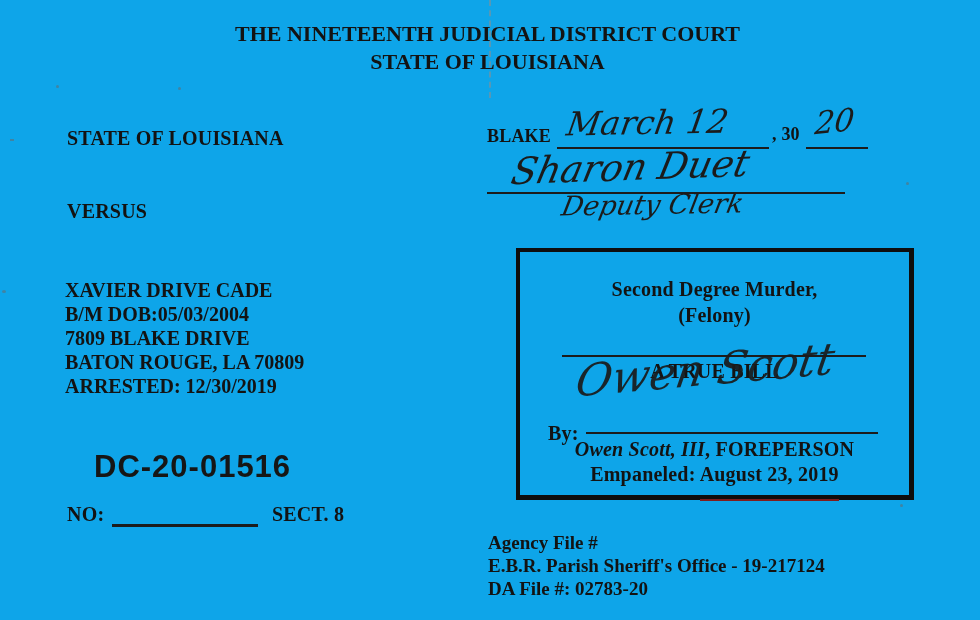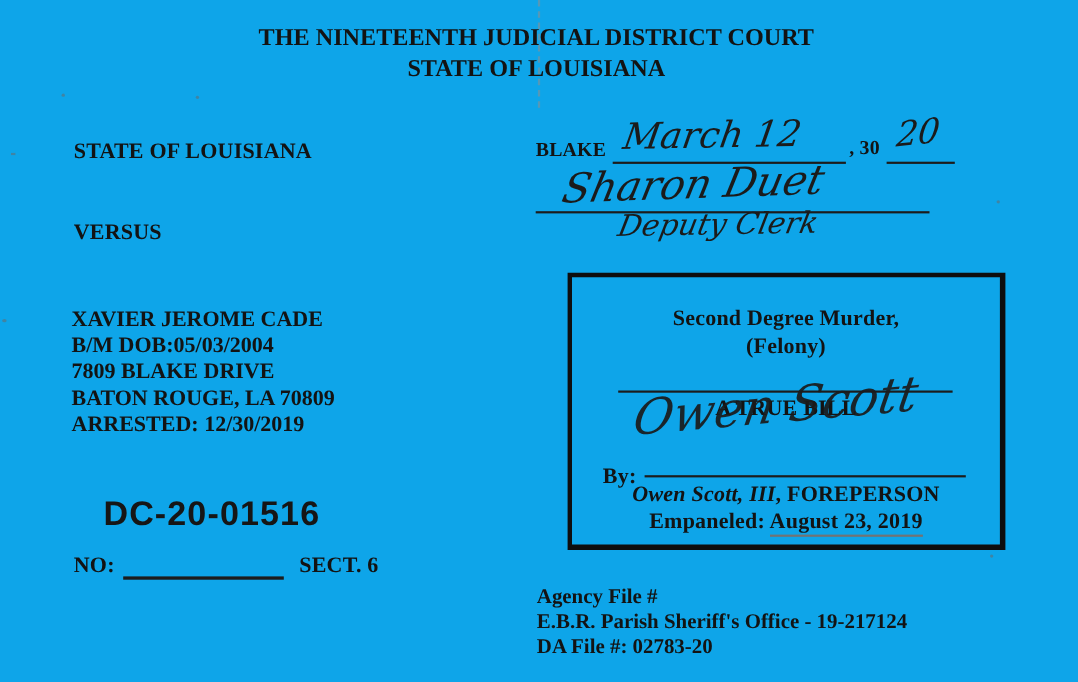--- a/index.html
+++ b/index.html
@@ -27,52 +27,52 @@
     box-sizing:border-box;
     margin-left:28px;
   }
   .tb-center { position:absolute; left:0; width:100%; text-align:center; }
   .refs-block { left:488px; top:531px; font-size:19px; line-height:23px;
     font-weight:700; }
   .fold-mark { left:489px; top:0; width:0; height:98px;
     border-left:2px dashed #8f8f8f; opacity:.55; }
   .speck { position:absolute; width:3px; height:3px; border-radius:50%;
     background:#6a6a6a; opacity:.55; }
-  .underline-date { border-bottom:2px solid #737373; padding-bottom:1px; }
+  .underline-date { border-bottom:2px solid #7f1d1d; padding-bottom:14px; }
   .it { font-style:italic; }
 </style>
 </head>
 <body>
 
 <div class="page">
 
   <div class="abs fold-mark"></div>
 
   <div class="abs header-block">
     <div>THE NINETEENTH JUDICIAL DISTRICT COURT</div>
     <div>STATE OF LOUISIANA</div>
   </div>
 
   <div class="abs print" style="left:67px; top:127px; font-size:20px;">STATE OF LOUISIANA</div>
 
   <div class="abs print" style="left:67px; top:200px; font-size:20px;">VERSUS</div>
 
   <div class="abs defendant-block">
-    <div>XAVIER JEROME CADE</div>
+    <div>XAVIER DRIVE CADE</div>
     <div>B/M DOB:05/03/2004</div>
     <div>7809 BLAKE DRIVE</div>
     <div>BATON ROUGE, LA 70809</div>
     <div>ARRESTED: 12/30/2019</div>
   </div>
 
   <div class="abs case-stamp">DC-20-01516</div>
 
   <div class="abs print" style="left:67px; top:503px; font-size:20px;">NO:</div>
   <div class="rule" style="left:112px; top:524px; width:146px; height:3px;"></div>
-  <div class="abs print" style="left:272px; top:503px; font-size:20px;">SECT. 6</div>
+  <div class="abs print" style="left:272px; top:503px; font-size:20px;">SECT. 8</div>
 
   <div class="abs print" style="left:487px; top:126px; font-size:18px;">BLAKE</div>
   <div class="abs hand" style="left:567px; top:103px; font-size:33px; transform:rotate(-1deg) skewX(-10deg);">March 12</div>
   <div class="rule" style="left:557px; top:147px; width:212px; height:2px;"></div>
   <div class="abs print" style="left:772px; top:124px; font-size:18px;">, 30</div>
   <div class="abs hand" style="left:815px; top:103px; font-size:31px; transform:rotate(-6deg) skewX(-12deg);">20</div>
   <div class="rule" style="left:806px; top:147px; width:62px; height:2px;"></div>
 
   <div class="abs hand" style="left:512px; top:146px; font-size:37px; transform:rotate(-2deg) skewX(-14deg);">Sharon Duet</div>
   <div class="rule" style="left:487px; top:192px; width:358px; height:2px;"></div>

